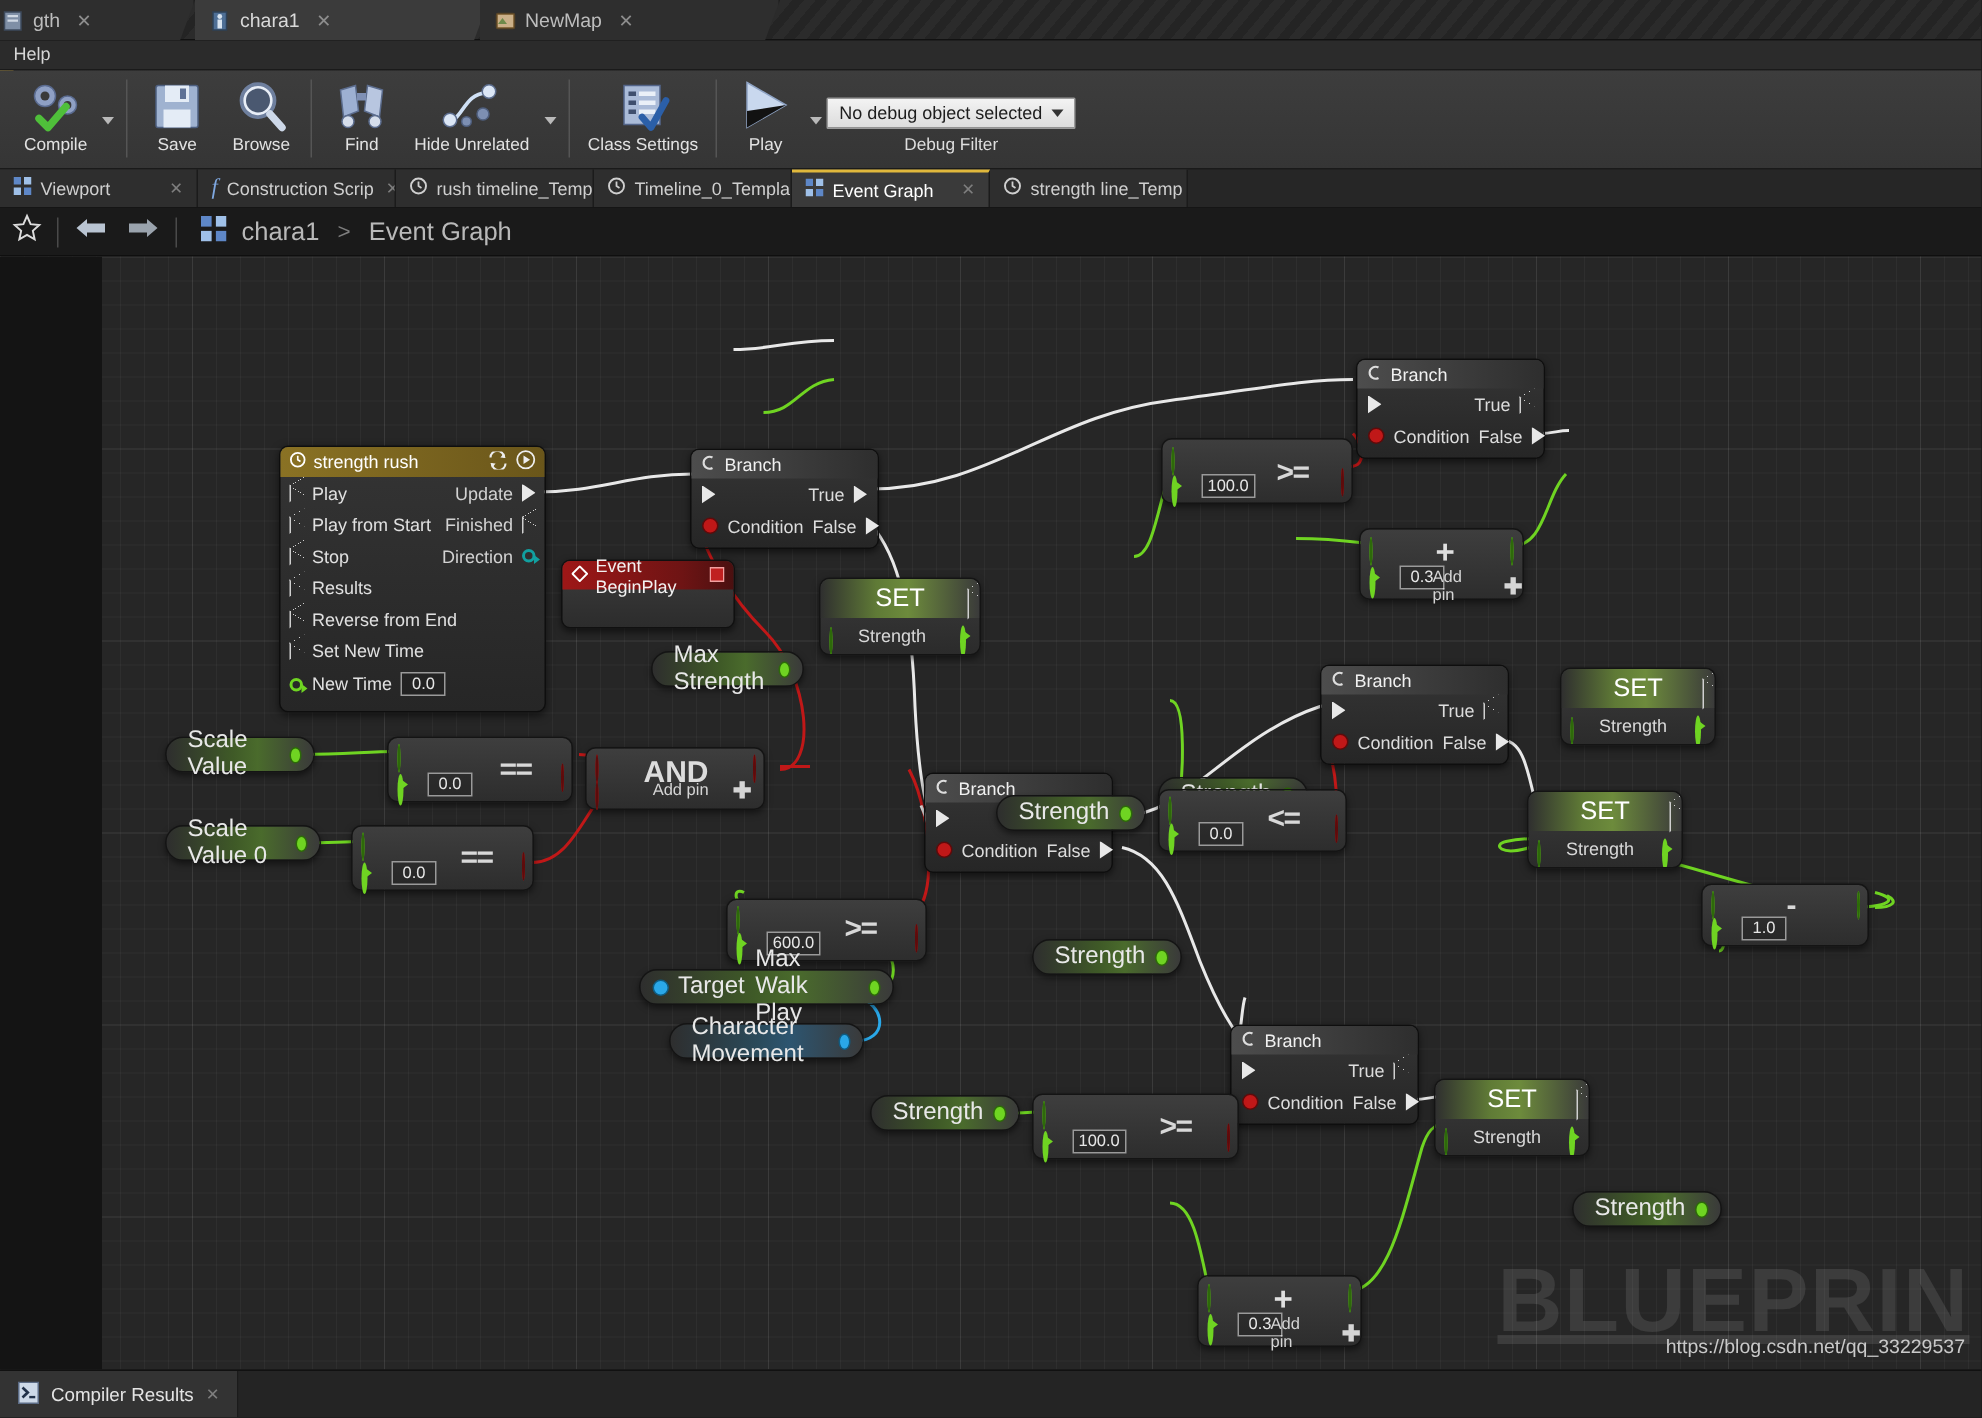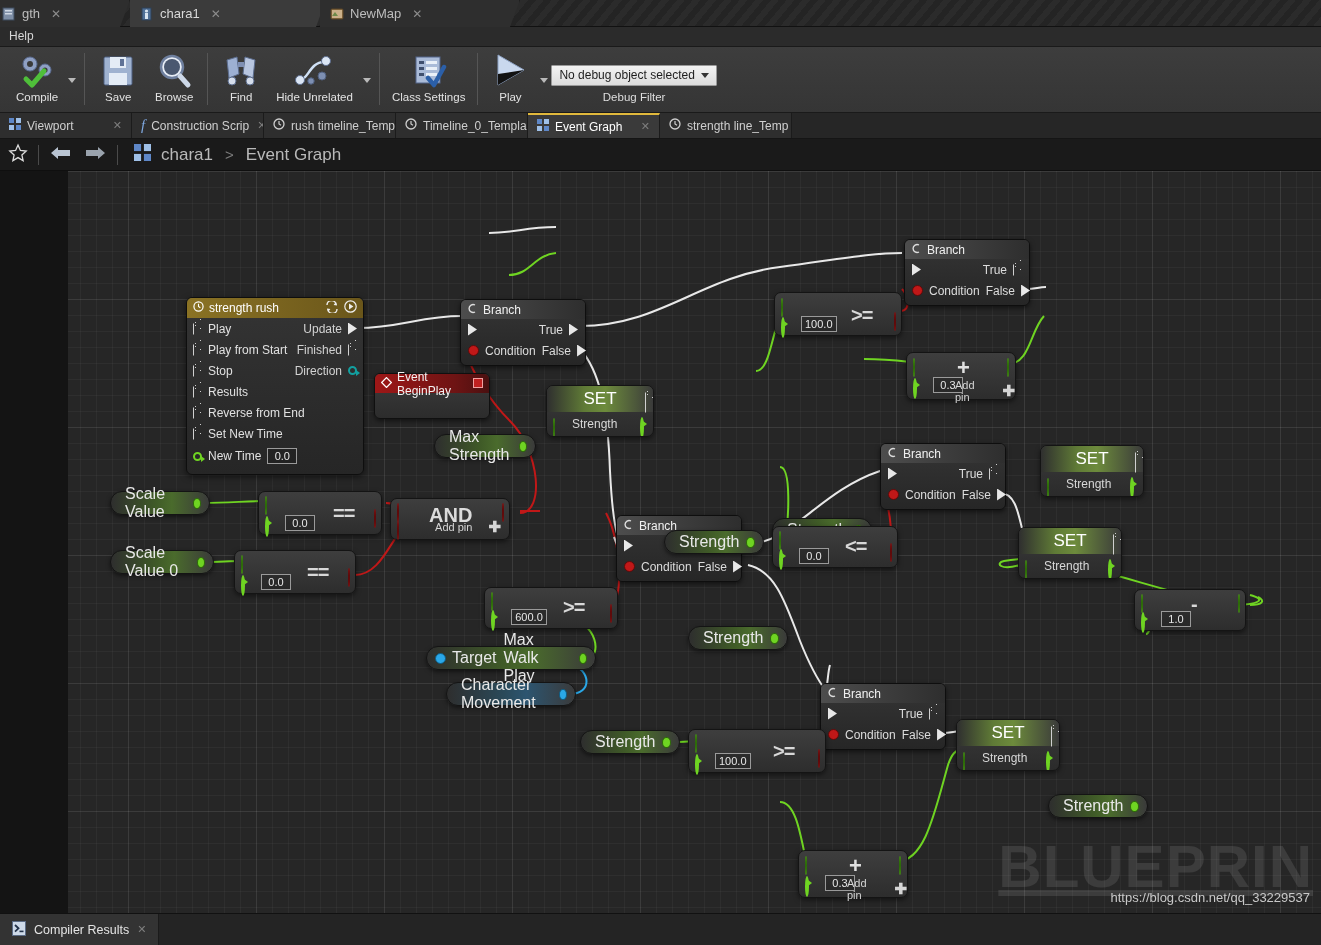--- a/index.html
+++ b/index.html
@@ -983,21 +983,21 @@
       <span class="pinabs" style="left:6px; top:5px;"><span class="dot red"></span></span>
       <span class="pinabs" style="left:6px; top:23px;"><span class="dot red"></span></span>
       <span style="position:absolute; left:38px; top:5px; font-size:20px; color:#dcdcdc; font-weight:bold;">AND</span>
       <span class="addpin" style="right:8px; bottom:3px;">
         <span>Add pin</span>
           <span class="pl">✚</span>
       </span>
       <span class="pinabs" style="right:5px; top:5px;"><span class="dot red"></span></span>
     </div>
 
-    <div class="opnode" style="left:484px; top:416px; width:134px; height:42px;">
+    <div class="opnode" style="left:484px; top:428px; width:134px; height:42px;">
       <span class="pinabs" style="left:6px; top:5px;"><span class="dot"></span></span>
       <span class="pinabs" style="left:6px; top:24px;"><span class="dot hollow" style="width:9px;height:9px"></span></span>
       <span class="numbox" style="position:absolute; left:26px; top:21px; min-width:36px;">600.0</span>
       <span class="op-sym" style="left:78px; top:8px;">&gt;=</span>
       <span class="pinabs" style="right:5px; top:17px;"><span class="dot red"></span></span>
     </div>
 
     <div class="pill with-target" style="left:426px; top:475px; width:170px;">
       <span style="display:flex; align-items:center; gap:6px;">
         <span class="dot blue"></span>

